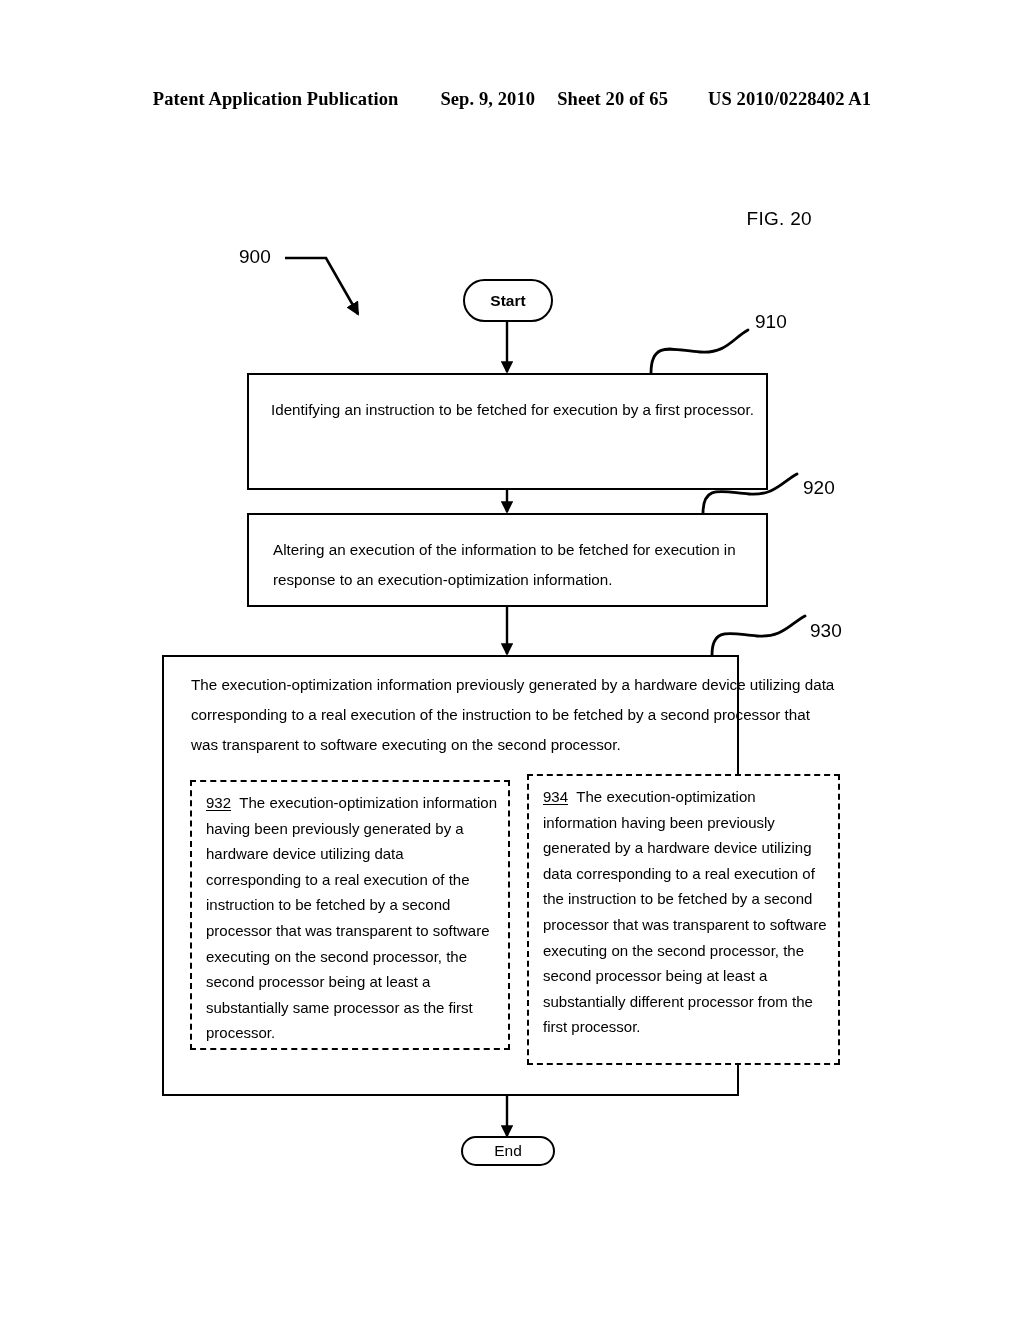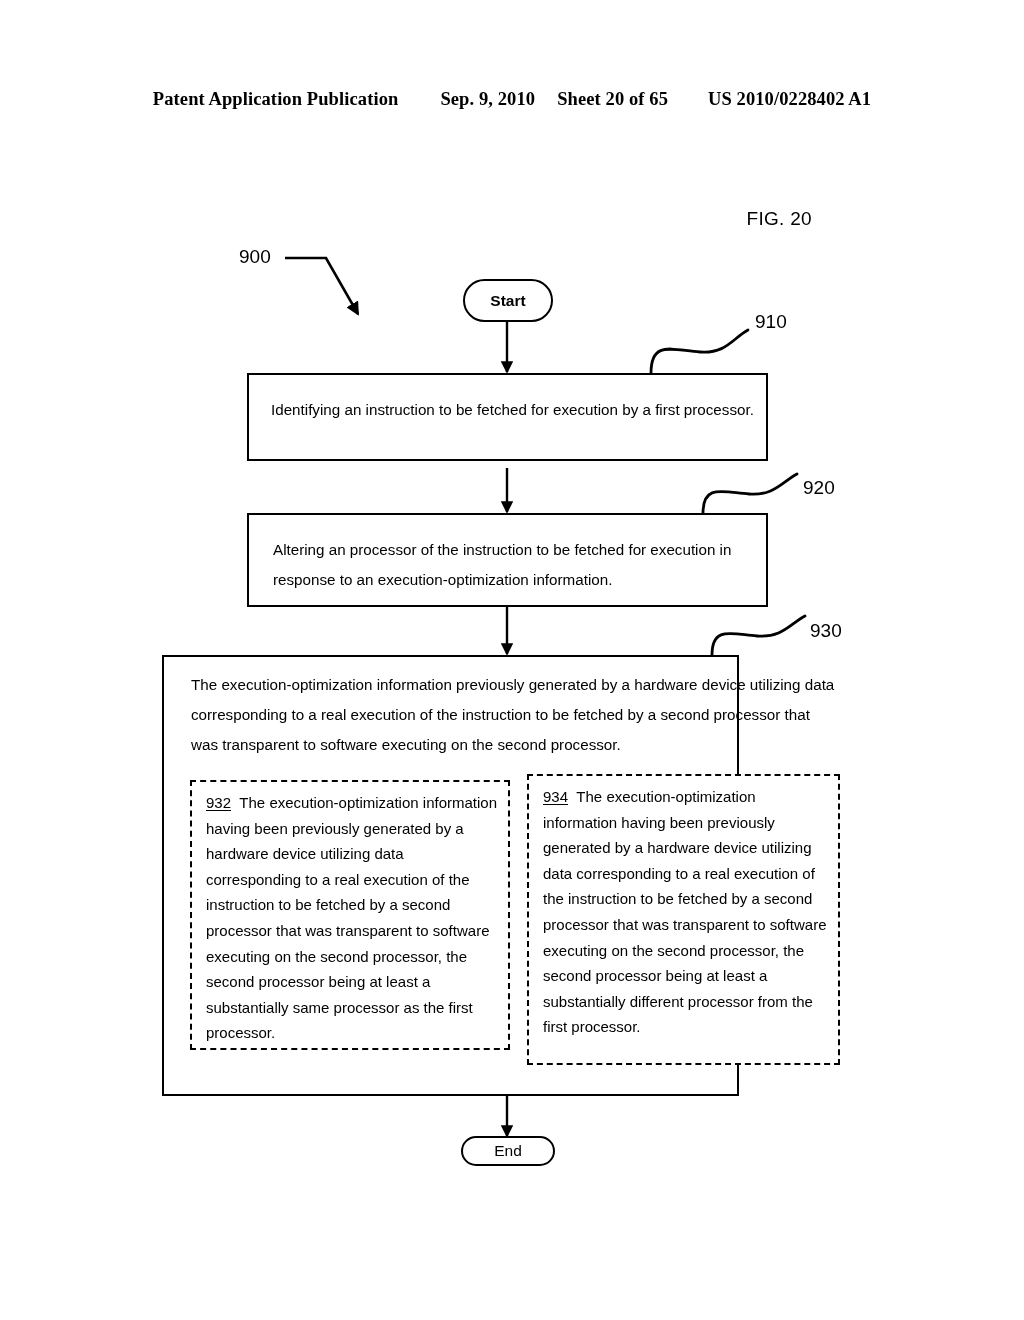--- a/index.html
+++ b/index.html
@@ -170,27 +170,27 @@
 
   <path d="M 712 655 C 712 626 731 634 757 636 C 782 638 790 624 805 616" fill="none" stroke="#000" stroke-width="2.8" stroke-linecap="round"></path>
 </svg>
 
 <div class="reflabel" style="left:239px; top:246px;">900</div>
 
 <div class="term" id="term-start" style="left:463px; top:279px; width:90px; height:43px;font-weight:bold;">
   <span>Start</span>
 </div>
 
-<div class="pbox" id="box-910" style="left:247px; top:373px; width:521px; height:88px;">
+<div class="pbox" id="box-910" style="left:247px; top:373px; width:521px; height:117px;">
   <div class="ptext">Identifying an instruction to be fetched for execution by a first processor.</div>
 </div>
 <div class="reflabel" style="left:755px; top:311px;">910</div>
 
 <div class="pbox" id="box-920" style="left:247px; top:513px; width:521px; height:94px;">
-  <div class="ptext">Altering an processor of the instruction to be fetched for execution in response to an execution-optimization information.</div>
+  <div class="ptext">Altering an execution of the information to be fetched for execution in response to an execution-optimization information.</div>
 </div>
 <div class="reflabel" style="left:803px; top:477px;">920</div>
 
 <div class="pbox" id="box-930" style="left:162px; top:655px; width:577px; height:441px;">
   <div class="ptext">The execution-optimization information previously generated by a hardware device utilizing data corresponding to a real execution of the instruction to be fetched by a second processor that was transparent to software executing on the second processor.</div>
 
   <div class="dbox" id="box-932" style="left:26px; top:123px; width:320px; height:270px;">
     <div class="dtext" style="width:292px;"><span class="refnum">932</span><span>&nbsp;&nbsp;The execution-optimization information having been previously generated by a hardware device utilizing data corresponding to a real execution of the instruction to be fetched by a second processor that was transparent to software executing on the second processor, the second processor being at least a substantially same processor as the first processor.</span></div>
   </div>
 

